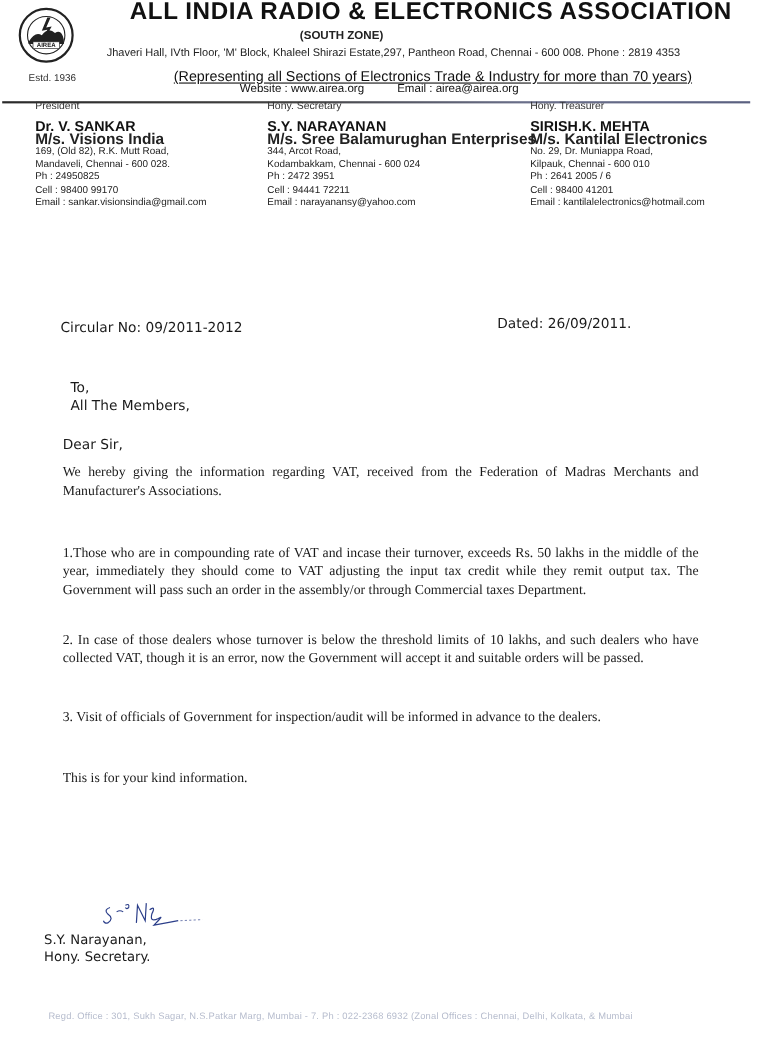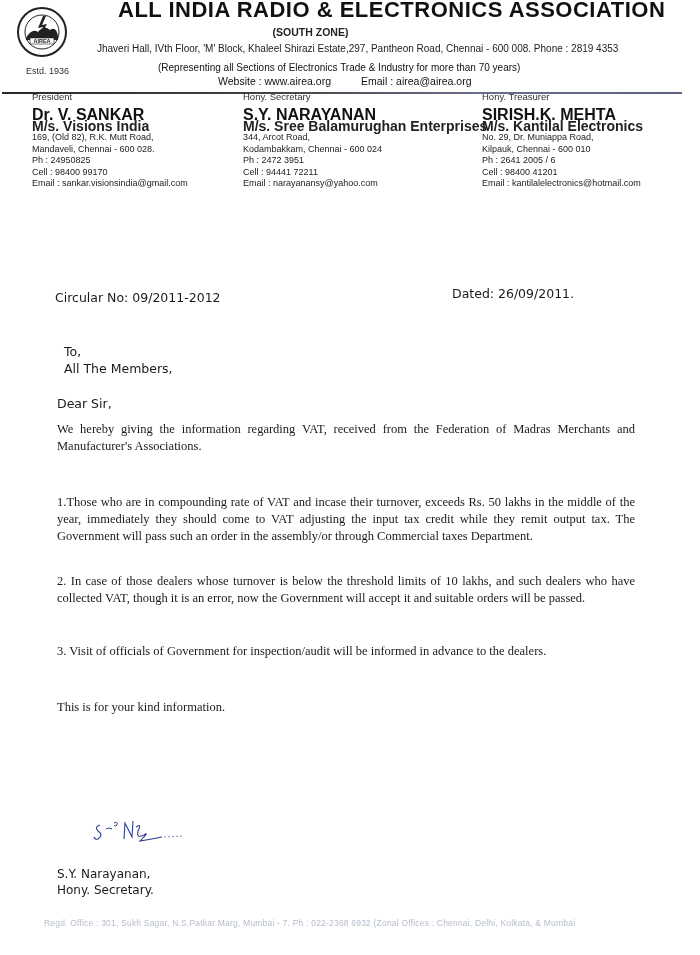--- a/index.html
+++ b/index.html
@@ -7,29 +7,29 @@
     .abs { position: absolute; }
     .sans { font-family: "Liberation Sans", "DejaVu Sans", sans-serif; }
     .body-font { font-family: "DejaVu Sans", "Liberation Sans", sans-serif; }
 
     
     .logo { left: 16px; top: 6px; width: 52px; height: 52px; }
     .estd { left: 26px; top: 66px; font-size: 9px; color: #333; }
     .org-title { left: 118px; top: -3px; font-size: 22px; font-weight: bold; letter-spacing: 0.5px; color: #111; white-space: nowrap; }
     .zone { left: 0; width: 557px; top: 26px; text-align: center; font-size: 10.5px; font-weight: bold; color: #222; padding-left: 64px; box-sizing: border-box; }
     .address { left: 97px; top: 43px; font-size: 10px; color: #222; white-space: nowrap; }
-    .represent { left: 158px; top: 62px; font-size: 10px; color: #111; white-space: nowrap; }
+    .represent { left: 158px; top: 62px; font-size: 13px; color: #111; white-space: nowrap; text-decoration: underline; }
     .web-email { left: 218px; top: 75px; font-size: 10.5px; color: #111; white-space: nowrap; }
     .web-email .sep { display: inline-block; width: 30px; }
     .divider { left: 2px; top: 92px; width: 680px; height: 2px; background: linear-gradient(90deg, #2a2a2a, #444 40%, #6a6f8a 70%, #5a6080); }
 
     
     .bearer { top: 91px; font-size: 9px; line-height: 11.5px; color: #222; }
     .bearer .role { font-size: 9.5px; margin-bottom: 5px; color: #333; }
-    .bearer .name { font-size: 16px; font-weight: bold; line-height: 13px; color: #111; }
+    .bearer .name { font-size: 13px; font-weight: bold; line-height: 13px; color: #111; }
     .bearer .firm { font-weight: bold; font-size: 14px; }
     .bearer .line { white-space: nowrap; }
     .b1 { left: 32px; }
     .b2 { left: 243px; }
     .b3 { left: 482px; }
 
     
     .circular { left: 55px; top: 290px; font-size: 12.5px; }
     .dated { left: 452px; top: 286px; font-size: 12.5px; }
     .to { left: 64px; top: 343px; font-size: 12.5px; line-height: 17px; }
@@ -37,21 +37,21 @@
     .para { left: 57px; width: 578px; font-size: 12.5px; line-height: 17px; text-align: justify; font-family: Liberation Serif, serif; }
     .p-intro { top: 421px; }
     .p1 { top: 494px; }
     .p2 { top: 573px; }
     .p3 { top: 643px; }
     .p-info { top: 699px; }
     .closing { left: 57px; top: 735px; font-size: 12px; line-height: 16px; }
     .closing .indent { padding-left: 21px; }
     .closing .gap { height: 14px; }
     .signature { left: 92px; top: 815px; width: 100px; height: 30px; }
-    .signer { left: 57px; top: 846px; font-size: 12px; line-height: 16px; margin-top: 20px; }
+    .signer { left: 40px; top: 846px; font-size: 12px; line-height: 16px; }
     .footer { left: 44px; top: 918px; font-size: 8.5px; color: #b6bccd; white-space: nowrap; letter-spacing: 0.2px; }
   </style>
 </head>
 <body>
 
 <div class="abs logo">
   <svg width="52" height="52" viewBox="0 0 52 52">
     <circle cx="26" cy="26" r="24" fill="none" stroke="#222" stroke-width="2"></circle>
     <circle cx="26" cy="26" r="17" fill="none" stroke="#222" stroke-width="1"></circle>
     <path d="M10 32 Q16 22 22 26 Q28 18 34 24 Q40 20 42 30 L42 34 L10 34 Z" fill="#222"></path>

